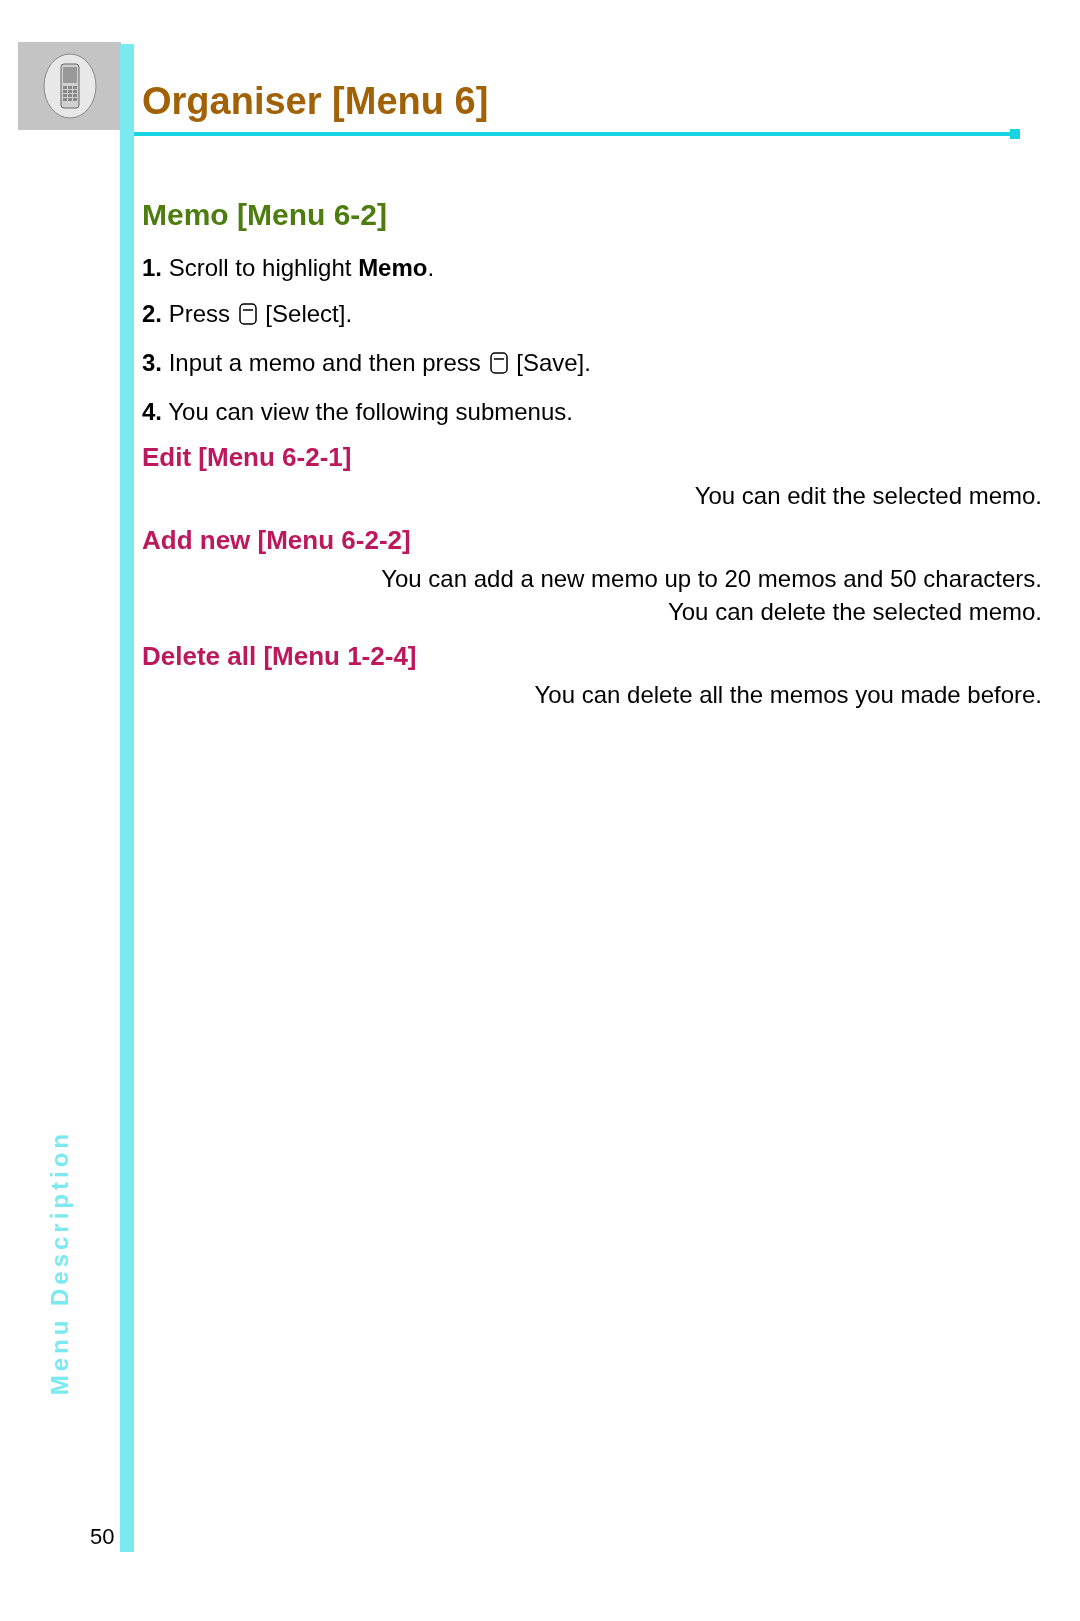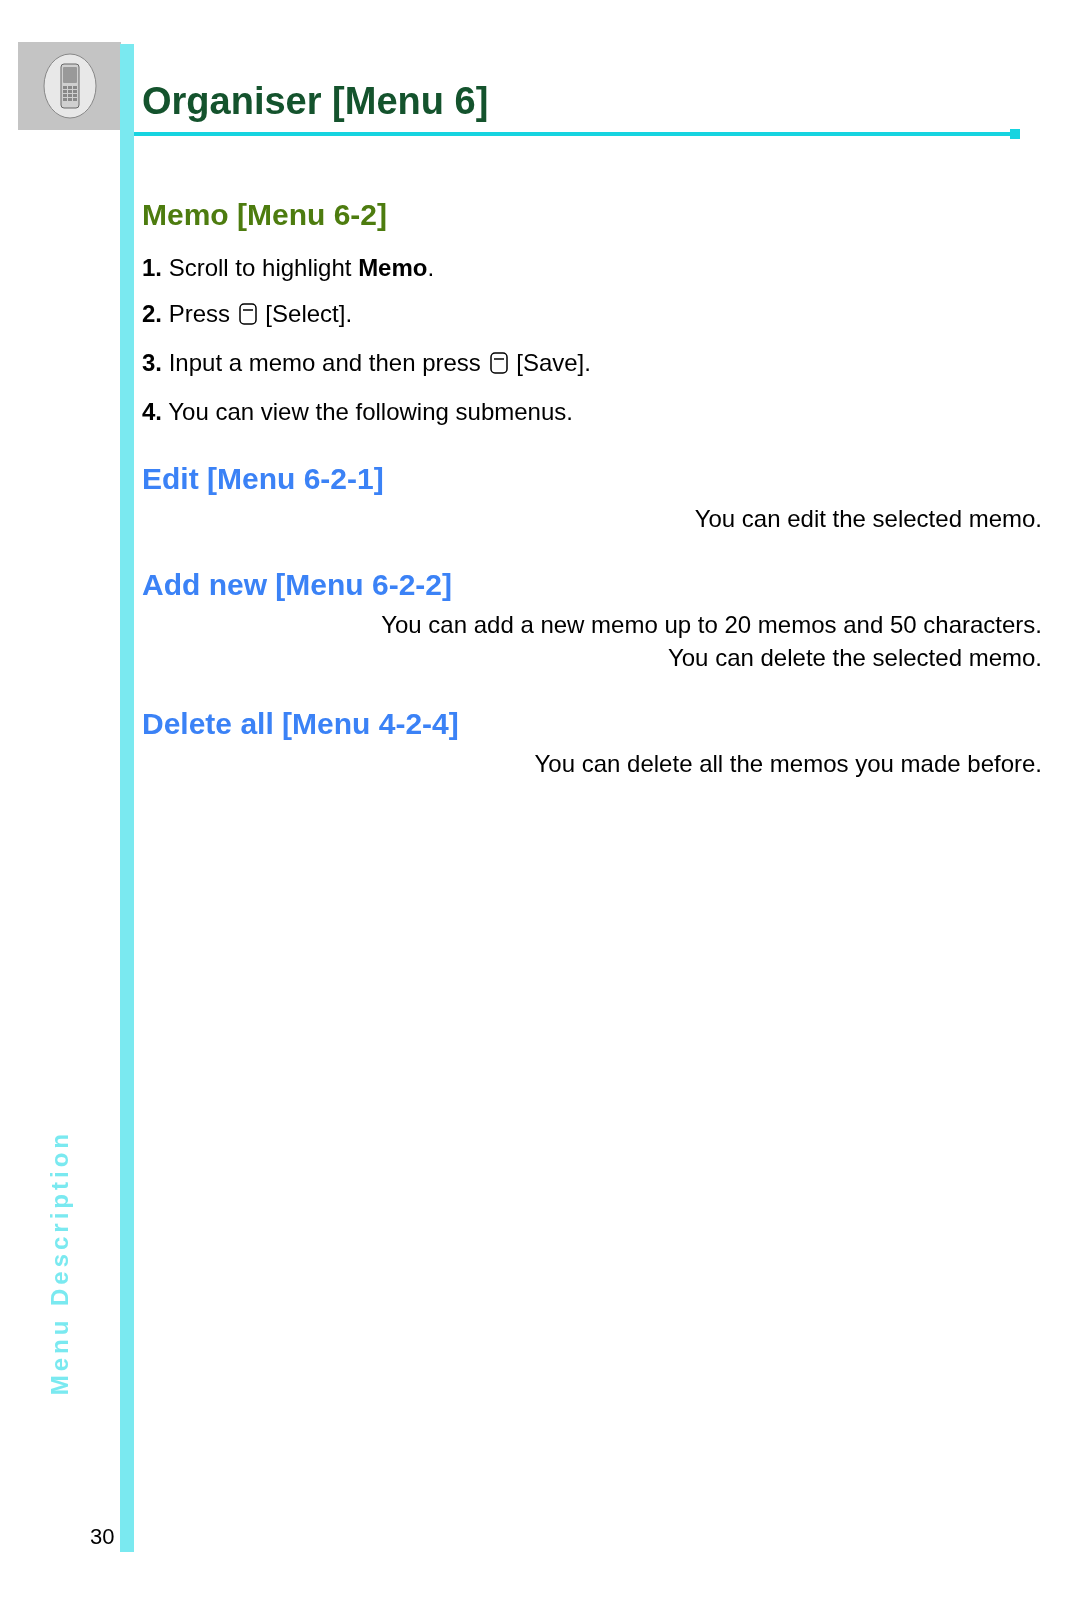--- a/index.html
+++ b/index.html
@@ -28,21 +28,21 @@
     .phone-icon {
       width: 54px;
       height: 68px;
     }
     .chapter-title {
       position: absolute;
       top: 80px;
       left: 142px;
       font-size: 38px;
       font-weight: bold;
-      color: #14532d;
+      color: #a16207;
     }
     .top-rule {
       position: absolute;
       top: 132px;
       left: 120px;
       width: 900px;
       height: 4px;
       background: #16d4e0;
     }
     .top-rule::after {
@@ -89,24 +89,24 @@
     }
     .bold-text {
       font-weight: bold;
     }
     .button-icon {
       display: inline-block;
       vertical-align: -3px;
       margin: 0 2px;
     }
     .sub-title {
-      color: #3b82f6;
-      font-size: 30px;
-      font-weight: bold;
-      margin-top: 32px;
+      color: #be185d;
+      font-size: 26px;
+      font-weight: bold;
+      margin-top: 12px;
       margin-bottom: 6px;
     }
     .sub-body {
       font-size: 24px;
       line-height: 1.4;
       text-align: right;
     }
     .vertical-label {
       position: absolute;
       left: 46px;
@@ -182,19 +182,19 @@
   </ol>
 
   <div class="sub-title">Edit [Menu 6-2-1]</div>
   <div class="sub-body">You can edit the selected memo.</div>
 
   <div class="sub-title">Add new [Menu 6-2-2]</div>
   <div class="sub-body">You can add a new memo up to 20 memos and 50 characters.</div>
 
   <div class="sub-body">You can delete the selected memo.</div>
 
-  <div class="sub-title">Delete all [Menu 4-2-4]</div>
+  <div class="sub-title">Delete all [Menu 1-2-4]</div>
   <div class="sub-body">You can delete all the memos you made before.</div>
 </div>
 
 <div class="vertical-label">Menu Description</div>
 
-<div class="page-num">30</div>
+<div class="page-num">50</div>
 
 </body></html>

